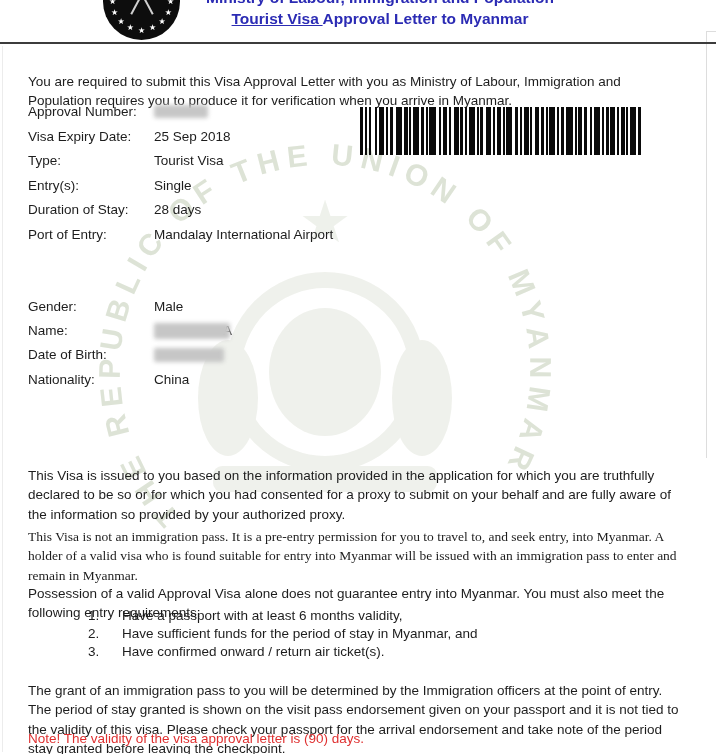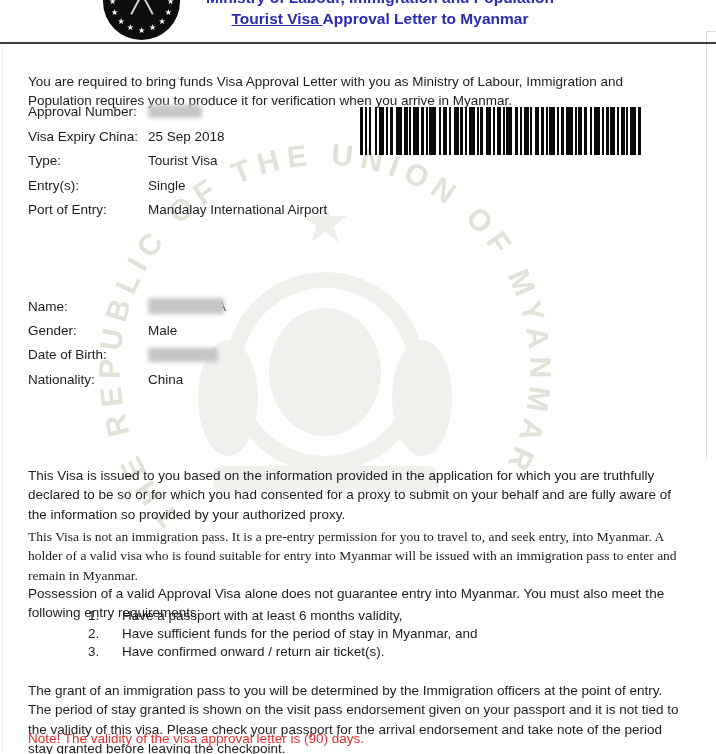--- a/index.html
+++ b/index.html
@@ -29,21 +29,21 @@
   .abs{position:absolute;z-index:3;}
   .para{left:28px;width:660px;line-height:19.5px;}
   #intro{top:58px;}
   #p1{top:452px;} #p2{top:513px;font-family:Liberation Serif, serif;} #p3{top:570px;} #p4{top:667px;}
   #note{top:731px;left:28px;color:var(--note,#df3030);}
   
   .fgroup{left:28px;width:660px;}
   #visa-fields{top:104px;} #personal-fields{top:299px;}
   .frow{display:flex;align-items:flex-start;}
   #visa-fields .frow{height:24.5px;} #personal-fields .frow{height:24.2px;}
-  .flabel{min-width:112px;padding-right:8px;flex:none;}
+  .flabel{min-width:112px;padding-right:14px;flex:none;}
   .fvalue{white-space:nowrap;}
   .blurbox{display:inline-block;vertical-align:middle;background:var(--redact,#c6c6c6);
     filter:blur(2px);border-radius:2px;margin-top:-2px;}
   .redacted-tail{margin-left:-7px;}
   
   #barcode{top:107px;left:360px;height:48px;display:flex;align-items:stretch;}
   #barcode .bar{background:#0a0a0a;height:48px;flex:none;}
   #barcode .gap{height:48px;flex:none;}
   
   #req-list{top:607px;left:88px;width:560px;line-height:17.8px;}
@@ -80,40 +80,44 @@
   <span class="crossB"></span>
   <span id="star-ring"><span class="star" style="left: 67.5px; top: 38.5px;">★</span><span class="star" style="left: 65.2925px; top: 49.5978px;">★</span><span class="star" style="left: 59.0061px; top: 59.0061px;">★</span><span class="star" style="left: 49.5978px; top: 65.2925px;">★</span><span class="star" style="left: 38.5px; top: 67.5px;">★</span><span class="star" style="left: 27.4022px; top: 65.2925px;">★</span><span class="star" style="left: 17.9939px; top: 59.0061px;">★</span><span class="star" style="left: 11.7075px; top: 49.5978px;">★</span><span class="star" style="left: 9.5px; top: 38.5px;">★</span></span>
 </div>
 
 <div class="hdr-text">
   <div>Ministry of Labour, Immigration and Population</div>
   <div class="hdr-title"><span class="u">Tourist Visa </span><span>Approval Letter to Myanmar</span></div>
 </div>
 <div class="hdr-rule"></div>
 
-<p class="abs para" id="intro">You are required to bring funds Visa Approval Letter with you as Ministry of Labour, Immigration and Population requires you to produce it for verification when you arrive in Myanmar.</p>
+<p class="abs para" id="intro">You are required to submit this Visa Approval Letter with you as Ministry of Labour, Immigration and Population requires you to produce it for verification when you arrive in Myanmar.</p>
 
 <div class="abs fgroup" id="visa-fields">
     <div class="frow">
       <span class="flabel">Approval Number:</span>
       <span class="fvalue"><span class="blurbox" style="width: 54px; height: 13px;"></span></span>
     </div>
     <div class="frow">
-      <span class="flabel">Visa Expiry China:</span>
+      <span class="flabel">Visa Expiry Date:</span>
       <span class="fvalue">25 Sep 2018</span>
     </div>
     <div class="frow">
       <span class="flabel">Type:</span>
       <span class="fvalue">Tourist Visa</span>
     </div>
     <div class="frow">
       <span class="flabel">Entry(s):</span>
       <span class="fvalue">Single</span>
     </div>
     <div class="frow">
+      <span class="flabel">Duration of Stay:</span>
+      <span class="fvalue">28 days</span>
+    </div>
+    <div class="frow">
       <span class="flabel">Port of Entry:</span>
       <span class="fvalue">Mandalay International Airport</span>
     </div>
   </div>
 
 <div class="abs" id="barcode">
     <span class="bar" style="width: 3px;"></span>
     <span class="gap" style="width: 2px;"></span>
     <span class="bar" style="width: 2px;"></span>
     <span class="gap" style="width: 2px;"></span>
@@ -213,26 +217,26 @@
     <span class="gap" style="width: 1px;"></span>
     <span class="bar" style="width: 2px;"></span>
     <span class="gap" style="width: 2px;"></span>
     <span class="bar" style="width: 6px;"></span>
     <span class="gap" style="width: 2px;"></span>
     <span class="bar" style="width: 3px;"></span>
   </div>
 
 <div class="abs fgroup" id="personal-fields">
     <div class="frow">
+      <span class="flabel">Gender:</span>
+      <span class="fvalue">Male</span>
+    </div>
+    <div class="frow">
       <span class="flabel">Name:</span>
       <span class="fvalue"><span class="blurbox" style="width: 76px; height: 16px;"></span><span class="redacted-tail">A</span></span>
-    </div>
-    <div class="frow">
-      <span class="flabel">Gender:</span>
-      <span class="fvalue">Male</span>
     </div>
     <div class="frow">
       <span class="flabel">Date of Birth:</span>
       <span class="fvalue"><span class="blurbox" style="width: 70px; height: 14px;"></span></span>
     </div>
     <div class="frow">
       <span class="flabel">Nationality:</span>
       <span class="fvalue">China</span>
     </div>
   </div>

